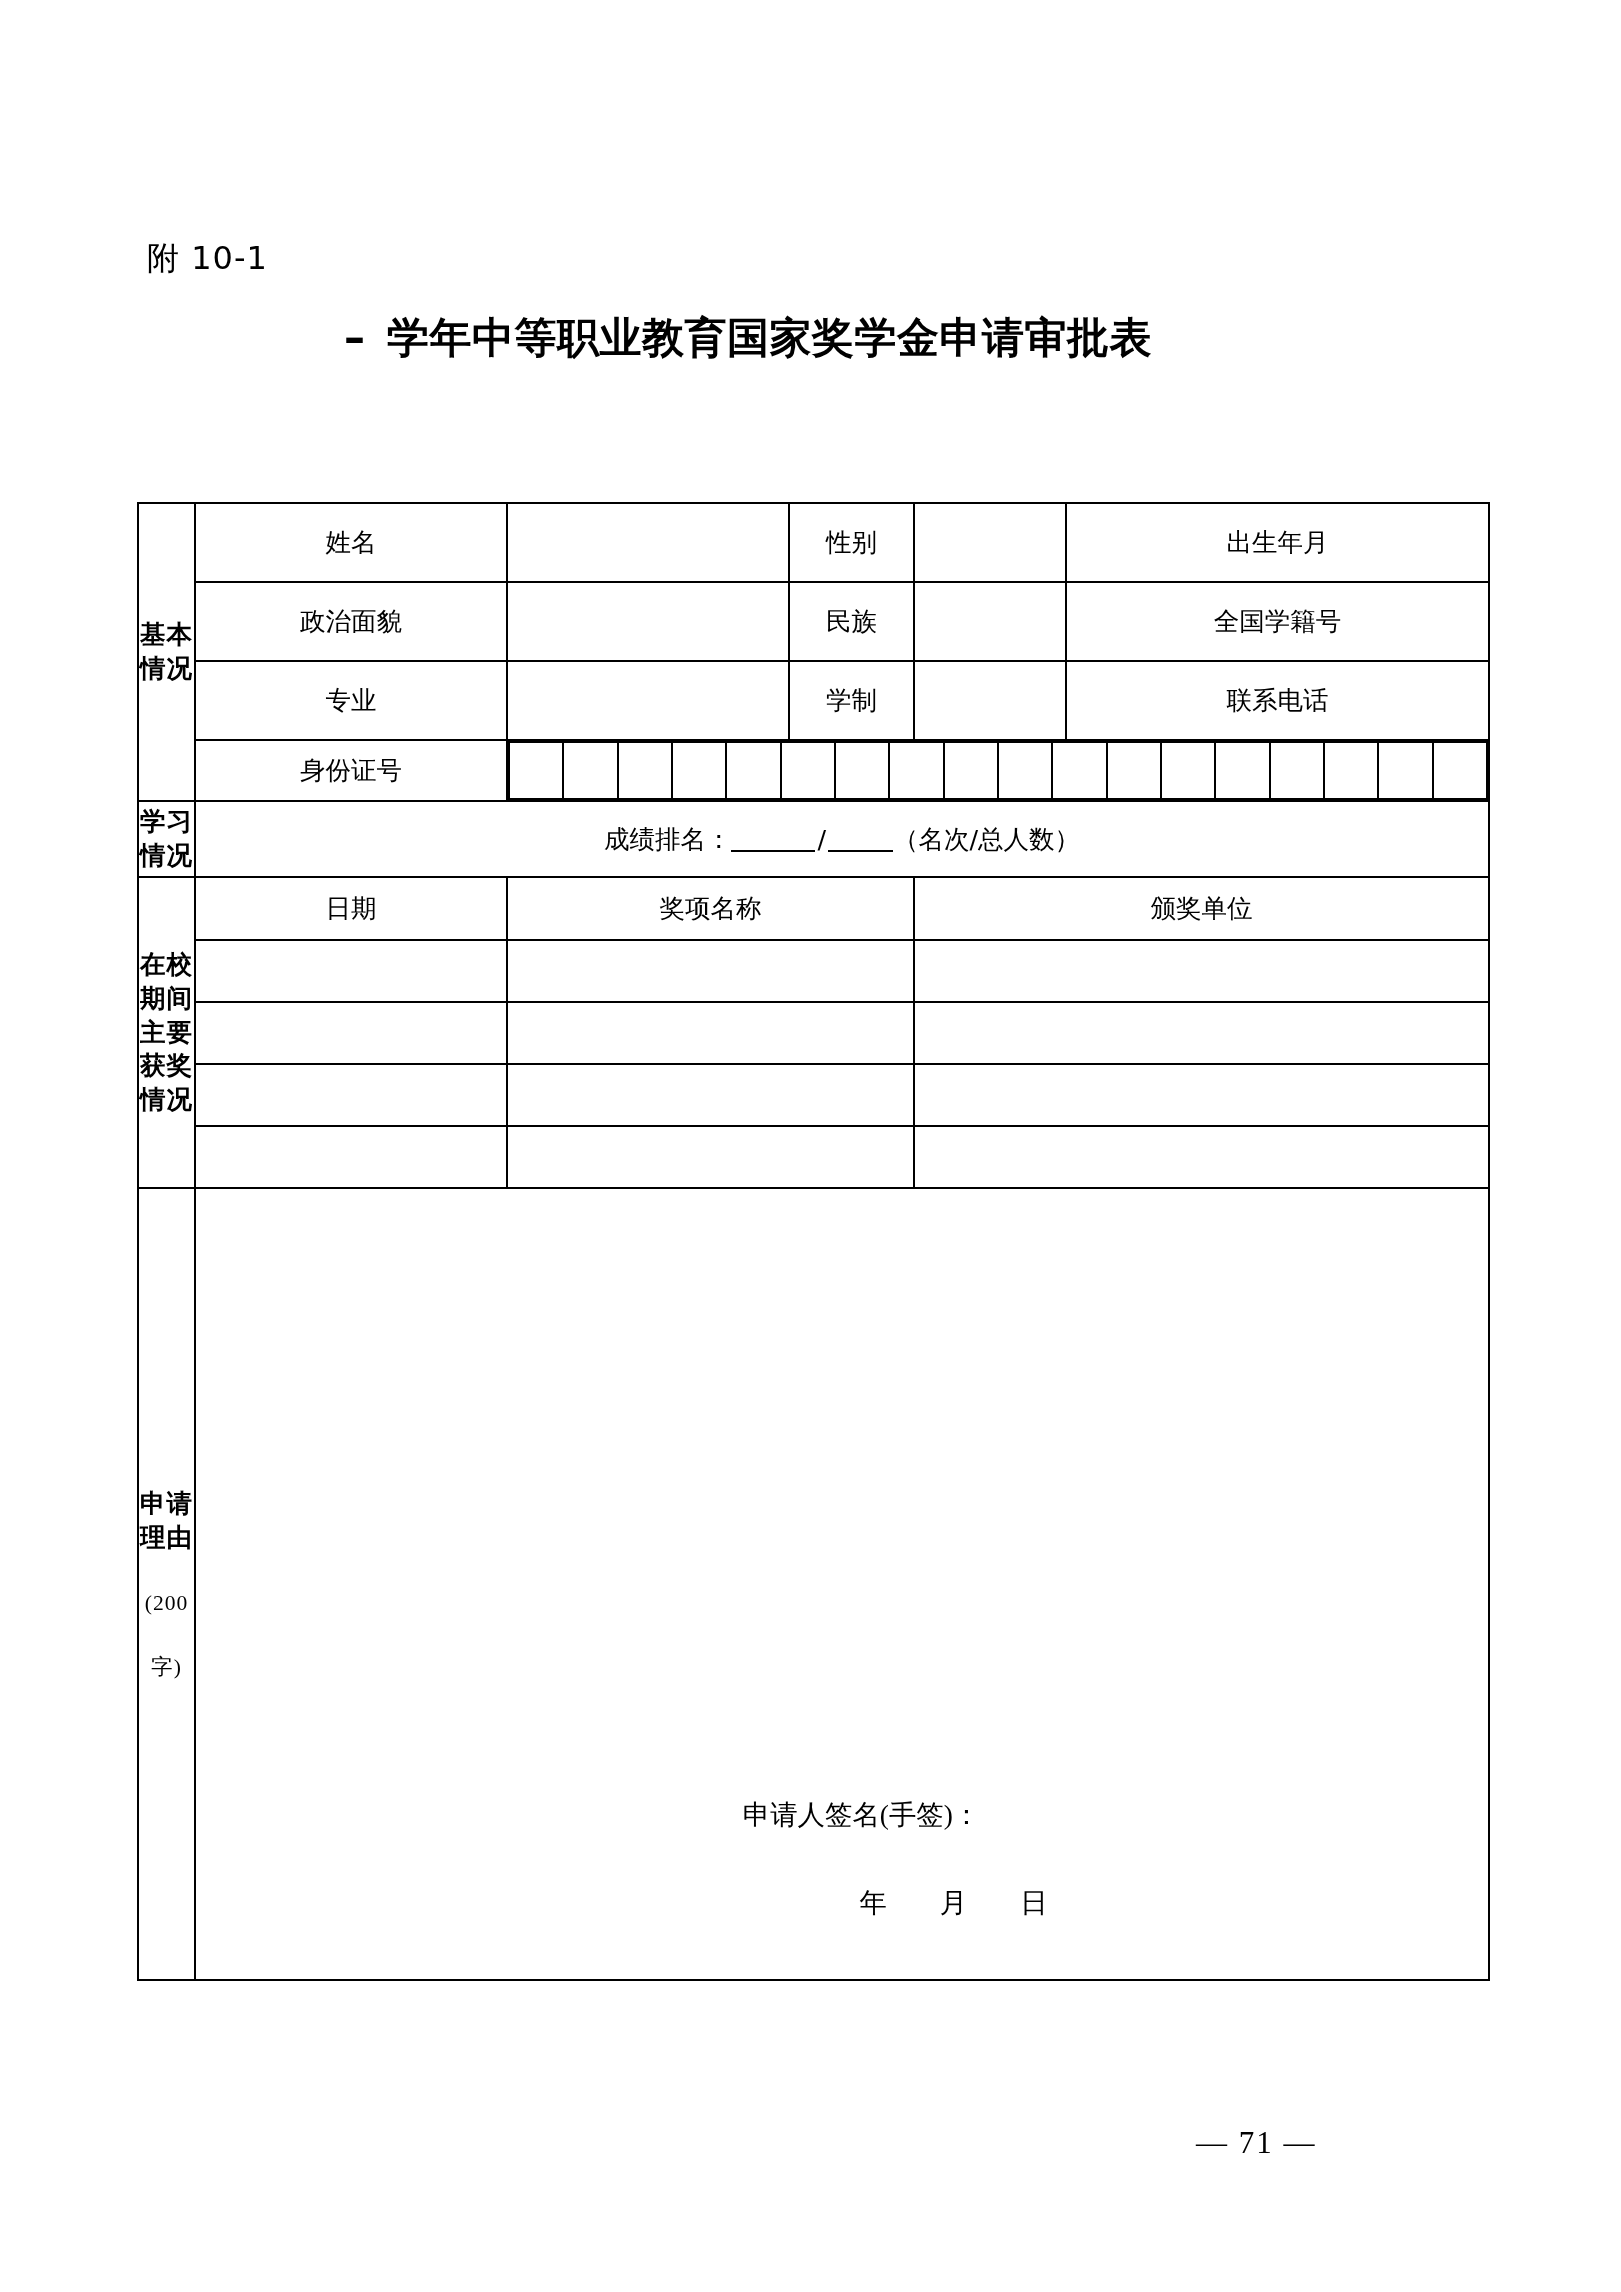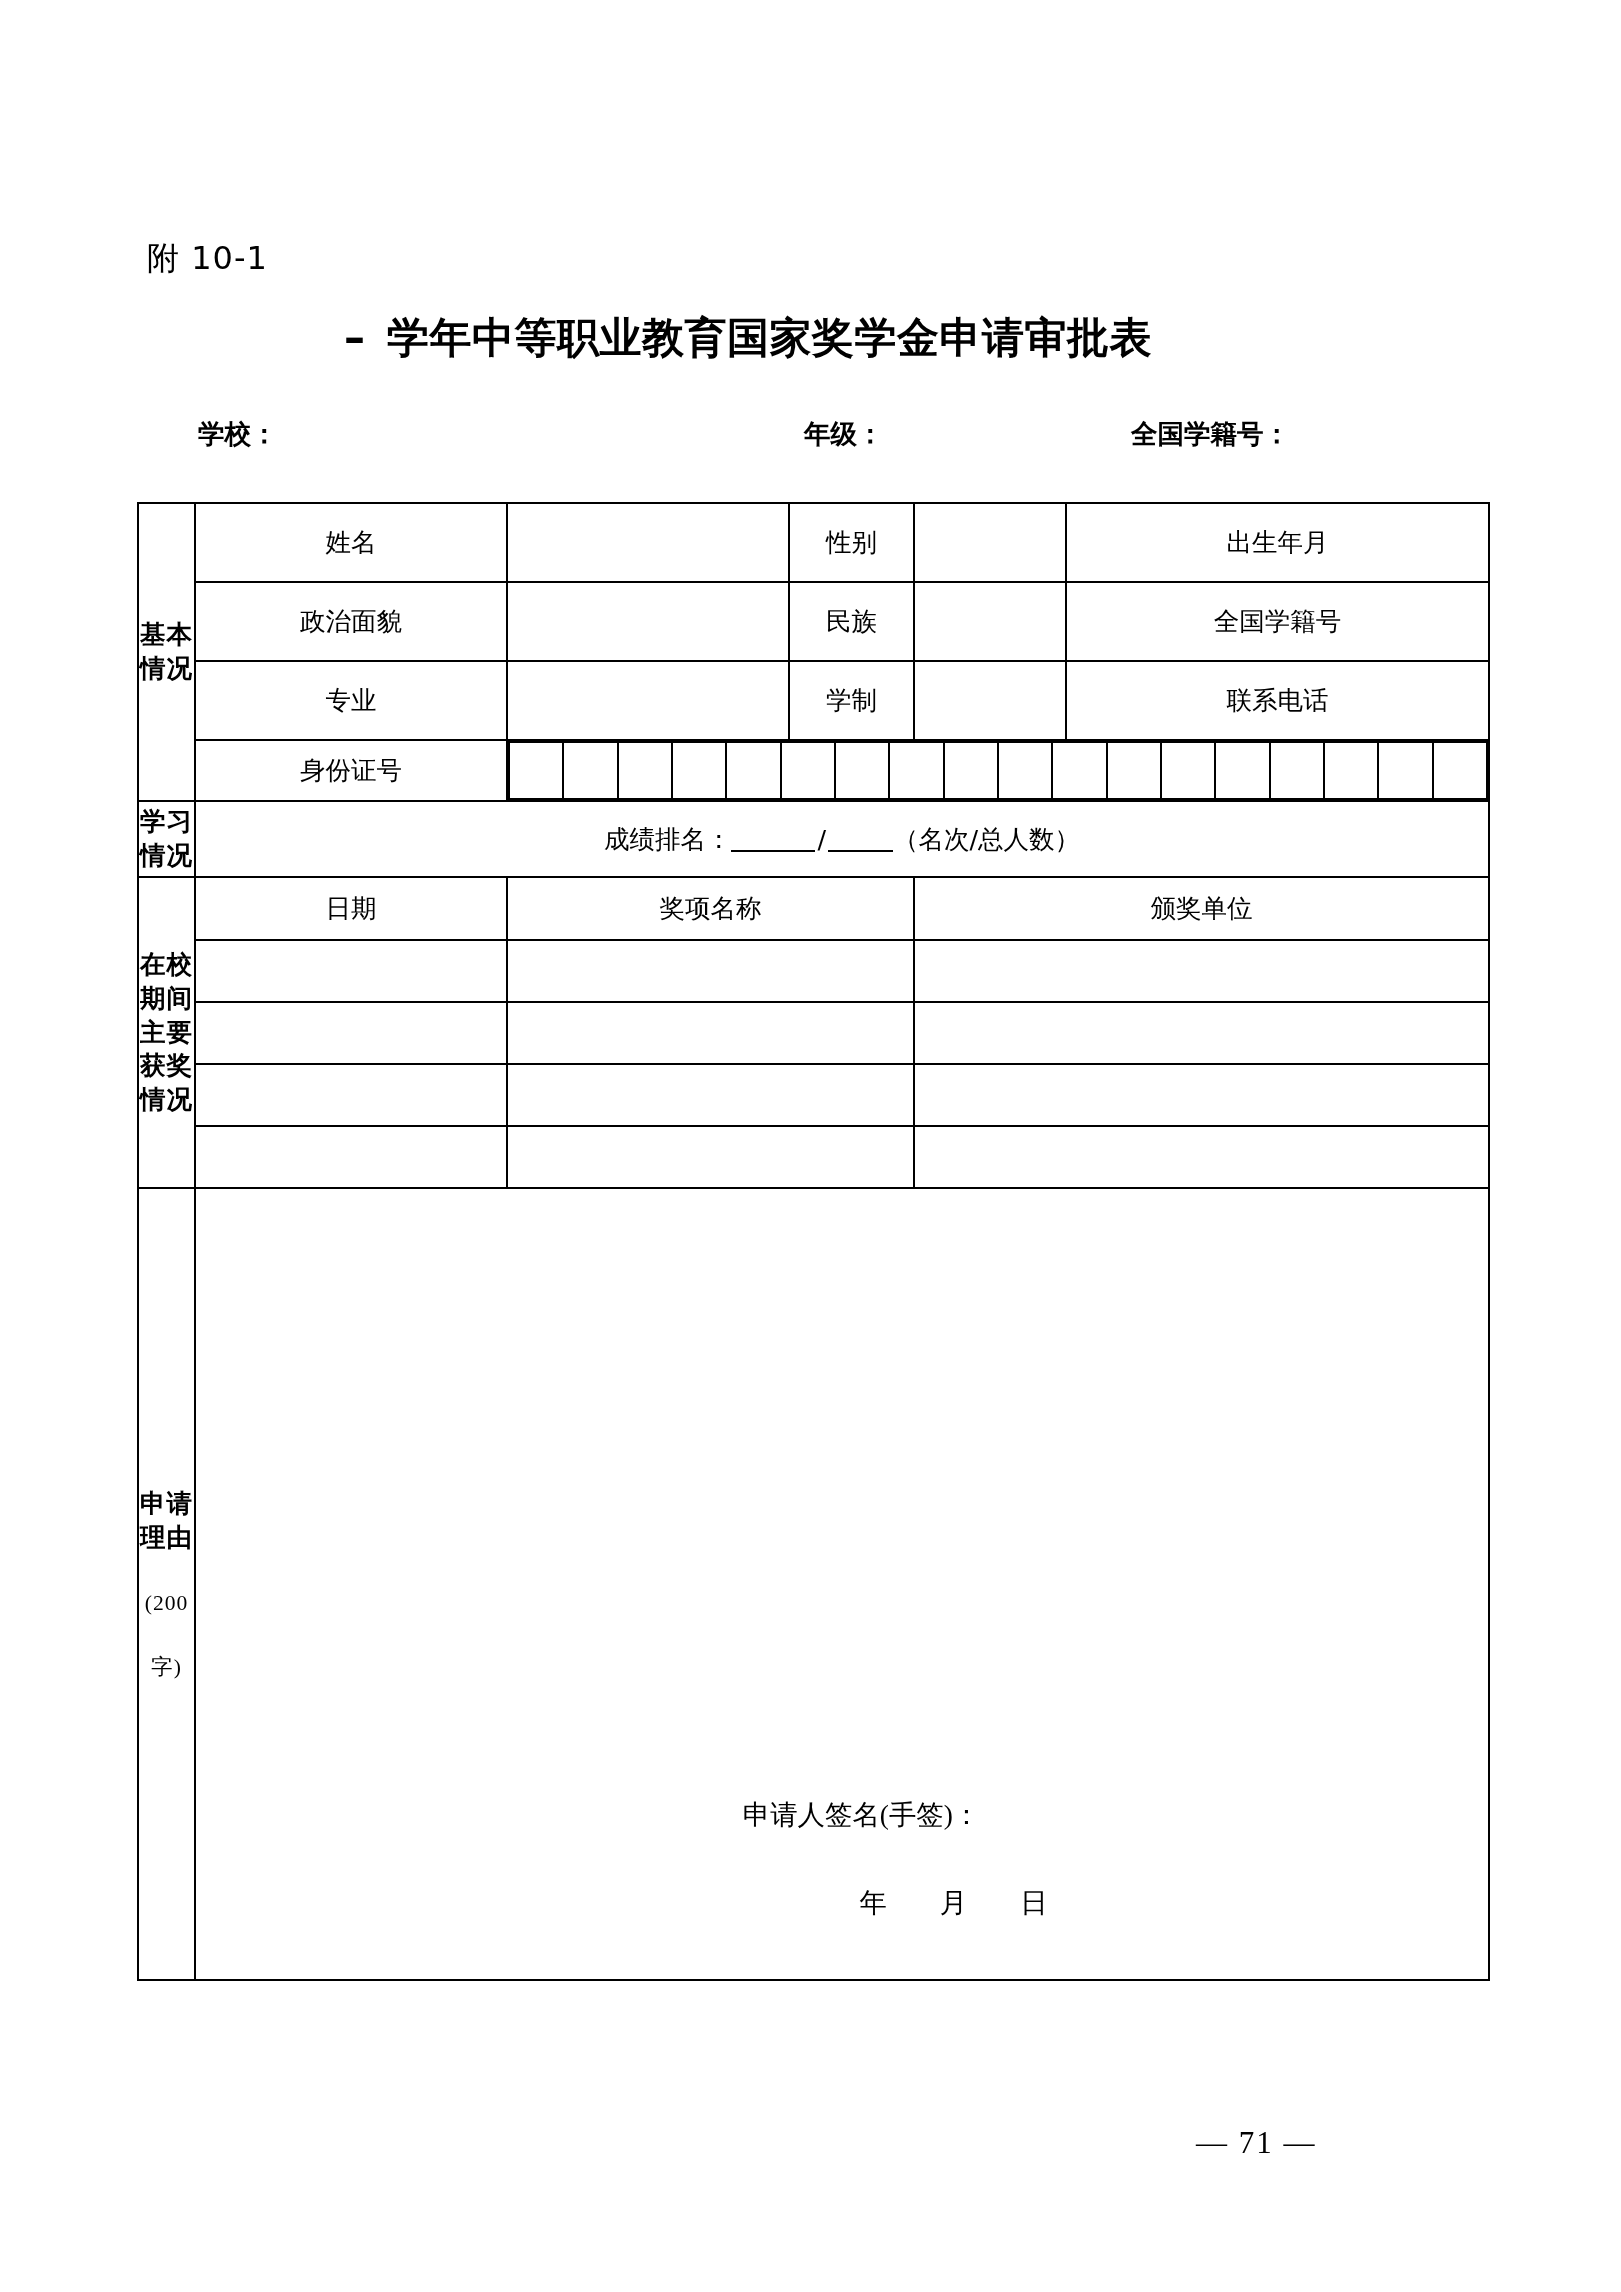--- a/index.html
+++ b/index.html
@@ -182,25 +182,20 @@
 <body>
 
 <div class="page">
 
   <div class="attach-label">附 10-1</div>
 
   <div class="doc-title">
     <span class="dash">–</span><span>学年中等职业教育国家奖学金申请审批表</span>
   </div>
 
-  <div class="meta-row">
-    <span class="meta-school">学校：</span>
-    <span class="meta-grade">年级：</span>
-    <span class="meta-id">全国学籍号：</span>
-  </div>
 
   <table class="form">
     <colgroup>
       <col style="width:57px">
       <col style="width:131px">
       <col style="width:181px">
       <col style="width:125px">
       <col style="width:157px">
       <col style="width:125px">
       <col style="width:152px">

